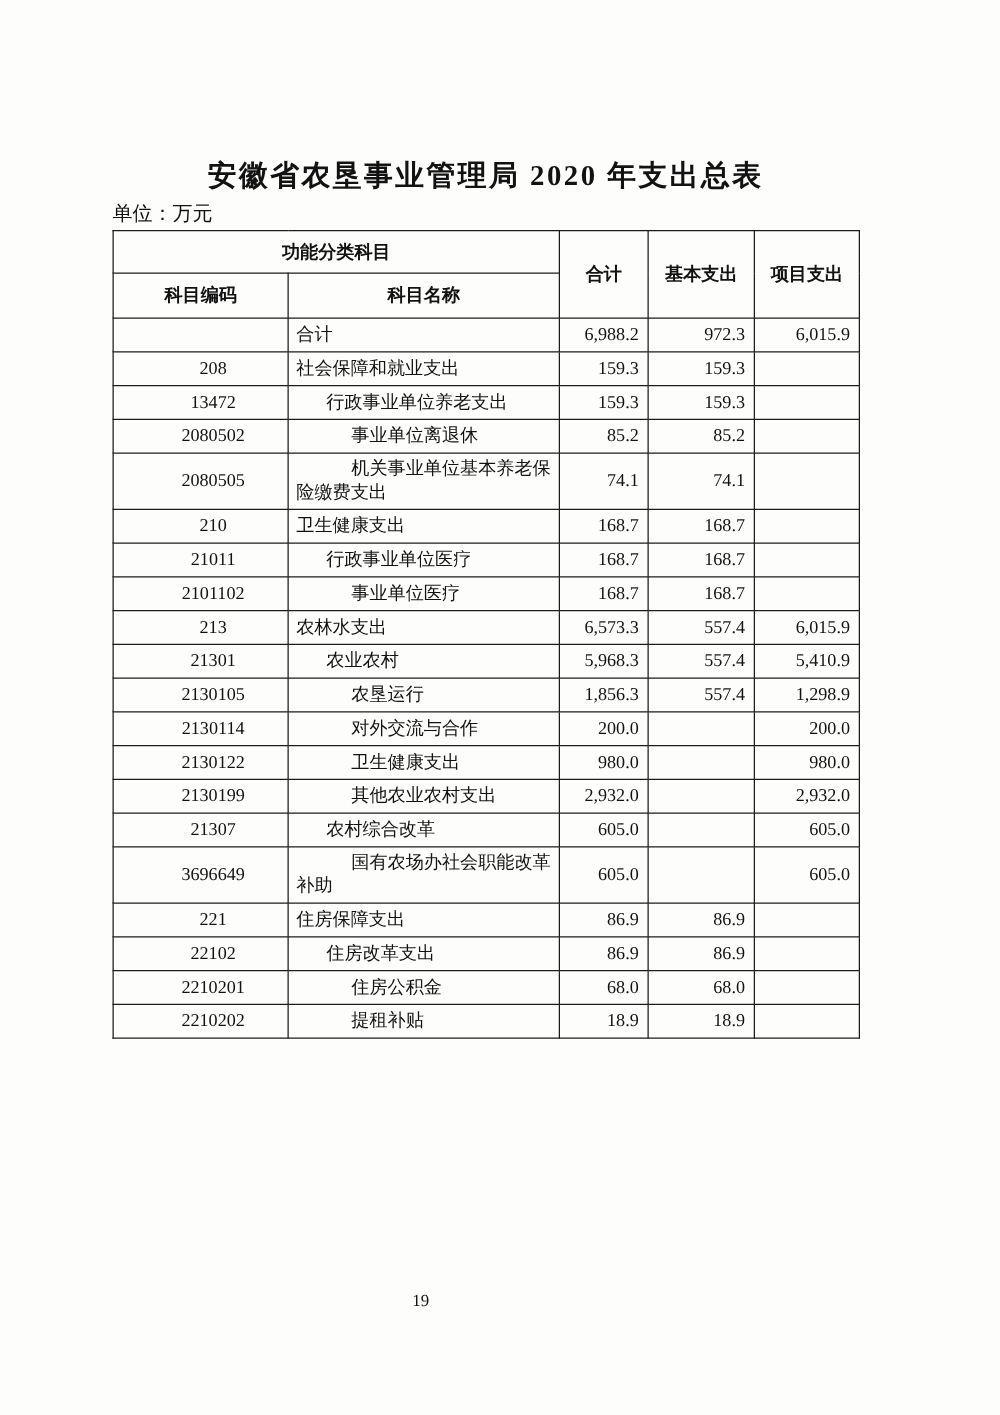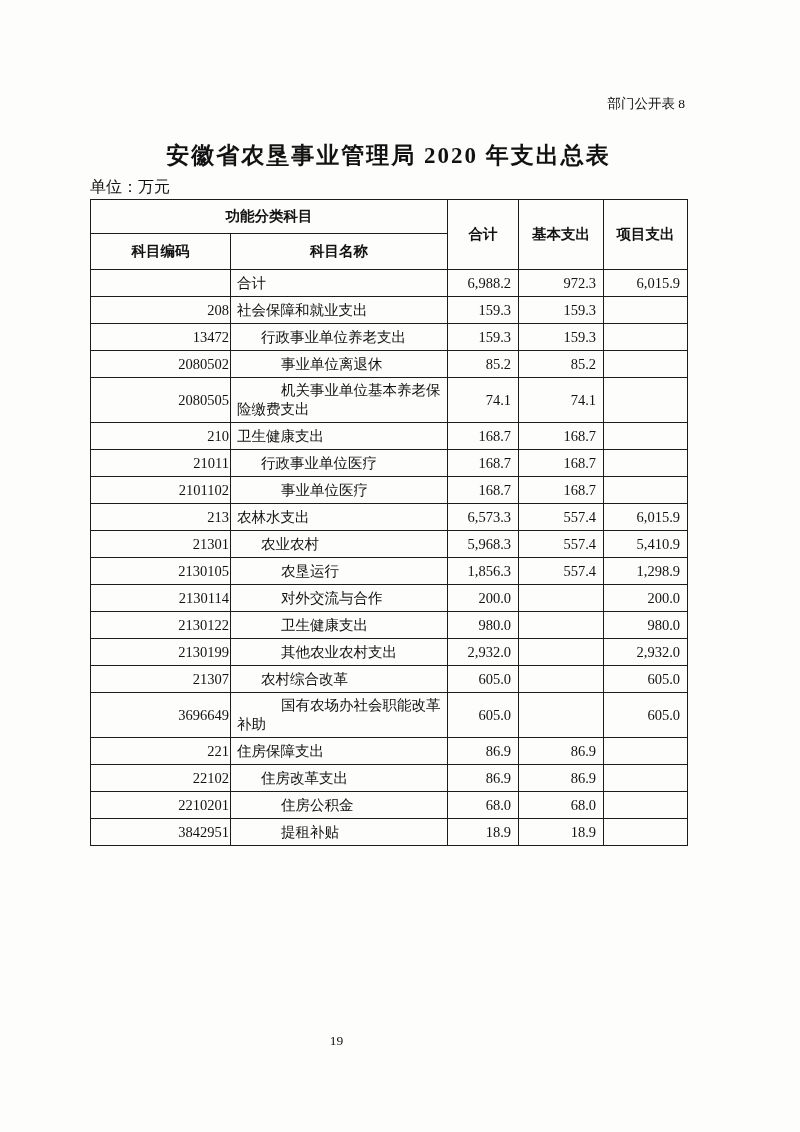--- a/index.html
+++ b/index.html
@@ -53,41 +53,40 @@
   }
   thead th {
     font-weight: bold;
     text-align: center;
     padding: 0 2px;
   }
   thead tr.h1 th { height: 34px; }
   thead tr.h2 th { height: 36px; }
   tbody td { height: 27px; line-height: 19px; padding-top: 1px; padding-bottom: 1px; }
   tbody tr.row-wrap td { height: 45px; }
-  td.code { text-align: right; padding-left: 21px; }
+  td.code { text-align: center; padding-left: 21px; }
   td.name { text-align: left; padding-left: 6px; padding-right: 4px; word-break: break-all; }
   td.name.ind0 { text-indent: 0; }
   td.name.ind1 { text-indent: 24px; }
   td.name.ind2 { text-indent: 44px; }
   td.num { text-align: right; padding-right: 7px; }
   .page-number {
     position: absolute;
     left: 0;
     top: 1033px;
     width: 673px;
     text-align: center;
     font-size: 13.5px;
   }
 </style>
 </head>
 <body>
 
 <div class="content">
 
-  <div class="doc-label">部门公开表 8</div>
 
   <div class="title">安徽省农垦事业管理局 2020 年支出总表</div>
 
   <div class="unit-note">单位：万元</div>
 
   <table class="main">
     <colgroup>
       <col style="width:140px">
       <col style="width:217px">
       <col style="width:71px">
@@ -234,21 +233,21 @@
     <td class="num"></td>
   </tr>
         <tr>
     <td class="code">2210201</td>
     <td class="name ind2">住房公积金</td>
     <td class="num">68.0</td>
     <td class="num">68.0</td>
     <td class="num"></td>
   </tr>
         <tr>
-    <td class="code">3842951</td>
+    <td class="code">2210202</td>
     <td class="name ind2">提租补贴</td>
     <td class="num">18.9</td>
     <td class="num">18.9</td>
     <td class="num"></td>
   </tr>
       </tbody>
   </table>
 
 </div>
 

